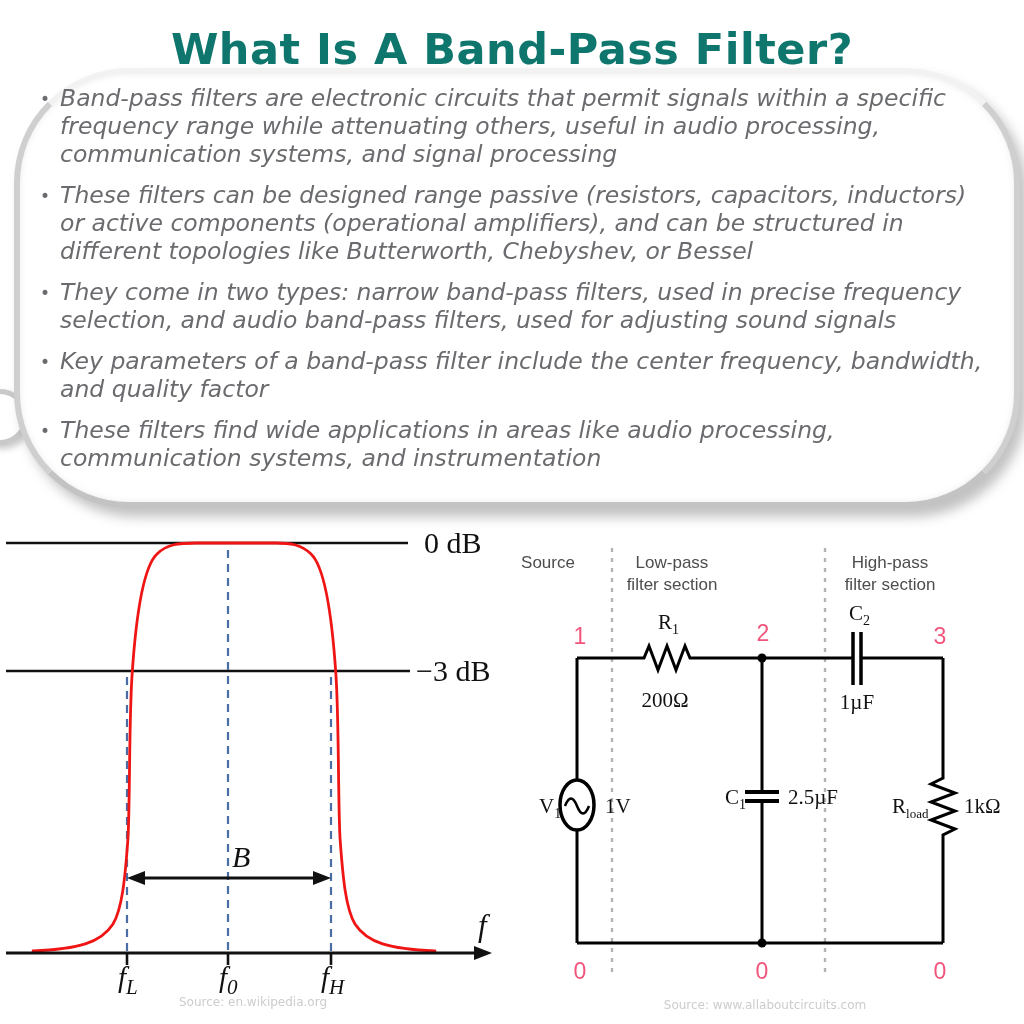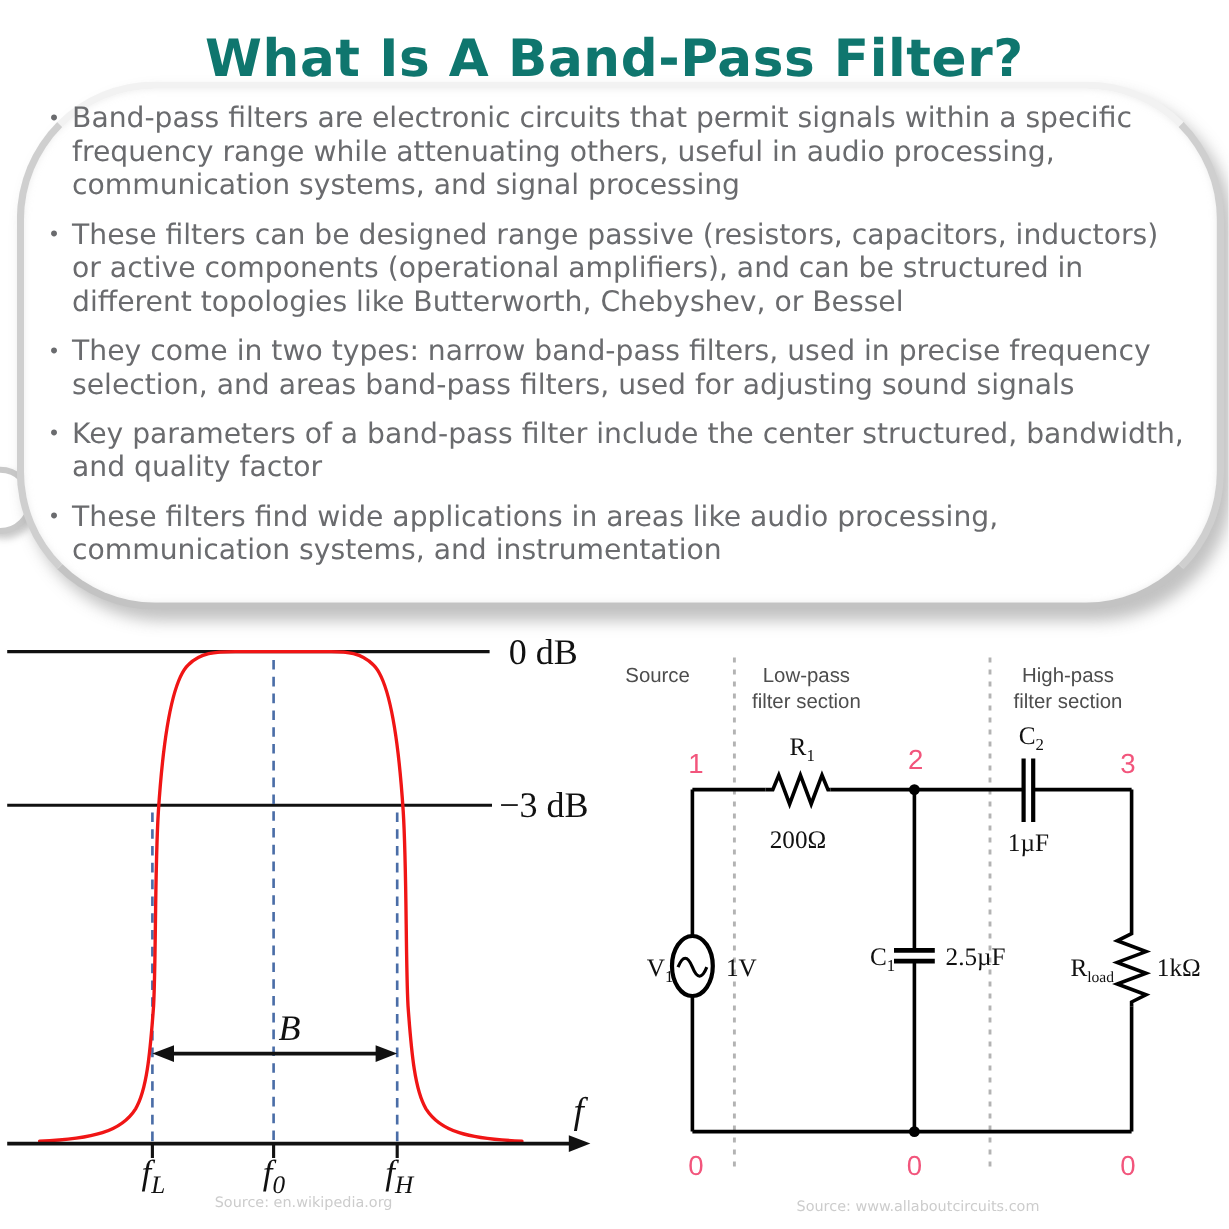--- a/index.html
+++ b/index.html
@@ -12,21 +12,21 @@
           background:#fff;border-radius:115px;
           border:6px solid #cfcfcf;
           border-top-color:#f2f2f2;border-bottom-color:#c3c3c3;
           box-shadow:7px 9px 12px rgba(120,120,120,.45), inset 0 0 6px rgba(200,200,200,.35);
           z-index:1;}
   .ear{position:absolute;left:-28px;top:389px;width:46px;height:46px;border-radius:50%;
        background:#fff;border:5px solid #c9c9c9;box-shadow:3px 4px 6px rgba(120,120,120,.4);z-index:0;}
   .bullets{position:absolute;left:40px;top:84px;width:952px;z-index:2;}
   .bullet{display:flex;gap:10px;margin-bottom:13px;color:#6a6b6e;}
   .marker{flex:0 0 auto;font-size:17px;line-height:28px;padding-top:1px;}
-  .btext{font-size:23.5px;line-height:28px;}
+  .btext{font-size:23.5px;line-height:28px;font-style:italic;}
   .figure{position:absolute;z-index:2;}
   svg text{user-select:none;}
   .serif{font-family:"Liberation Serif","DejaVu Serif",serif;}
   .sans{font-family:"Liberation Sans","DejaVu Sans",sans-serif;}
   .wm{font-family:"DejaVu Sans",sans-serif;fill:#cccccc;font-size:12px;}
 </style>
 </head>
 <body>
 
 <div class="stage">
@@ -40,25 +40,25 @@
     <div class="bullet">
       <span class="marker">•</span>
       <span class="btext">Band-pass filters are electronic circuits that permit signals within a specific frequency range while attenuating others, useful in audio processing, communication systems, and signal processing</span>
     </div>
     <div class="bullet">
       <span class="marker">•</span>
       <span class="btext">These filters can be designed range passive (resistors, capacitors, inductors) or active components (operational amplifiers), and can be structured in different topologies like Butterworth, Chebyshev, or Bessel</span>
     </div>
     <div class="bullet">
       <span class="marker">•</span>
-      <span class="btext">They come in two types: narrow band-pass filters, used in precise frequency selection, and areas band-pass filters, used for adjusting sound signals</span>
+      <span class="btext">They come in two types: narrow band-pass filters, used in precise frequency selection, and audio band-pass filters, used for adjusting sound signals</span>
     </div>
     <div class="bullet">
       <span class="marker">•</span>
-      <span class="btext">Key parameters of a band-pass filter include the center structured, bandwidth, and quality factor</span>
+      <span class="btext">Key parameters of a band-pass filter include the center frequency, bandwidth, and quality factor</span>
     </div>
     <div class="bullet">
       <span class="marker">•</span>
       <span class="btext">These filters find wide applications in areas like audio processing, communication systems, and instrumentation</span>
     </div>
   </div>
 
   <svg class="figure" style="left:0;top:510px;" width="512" height="514" viewBox="0 0 512 514">
 
     <line x1="6" y1="33" x2="408" y2="33" stroke="#111" stroke-width="2.6"></line>

